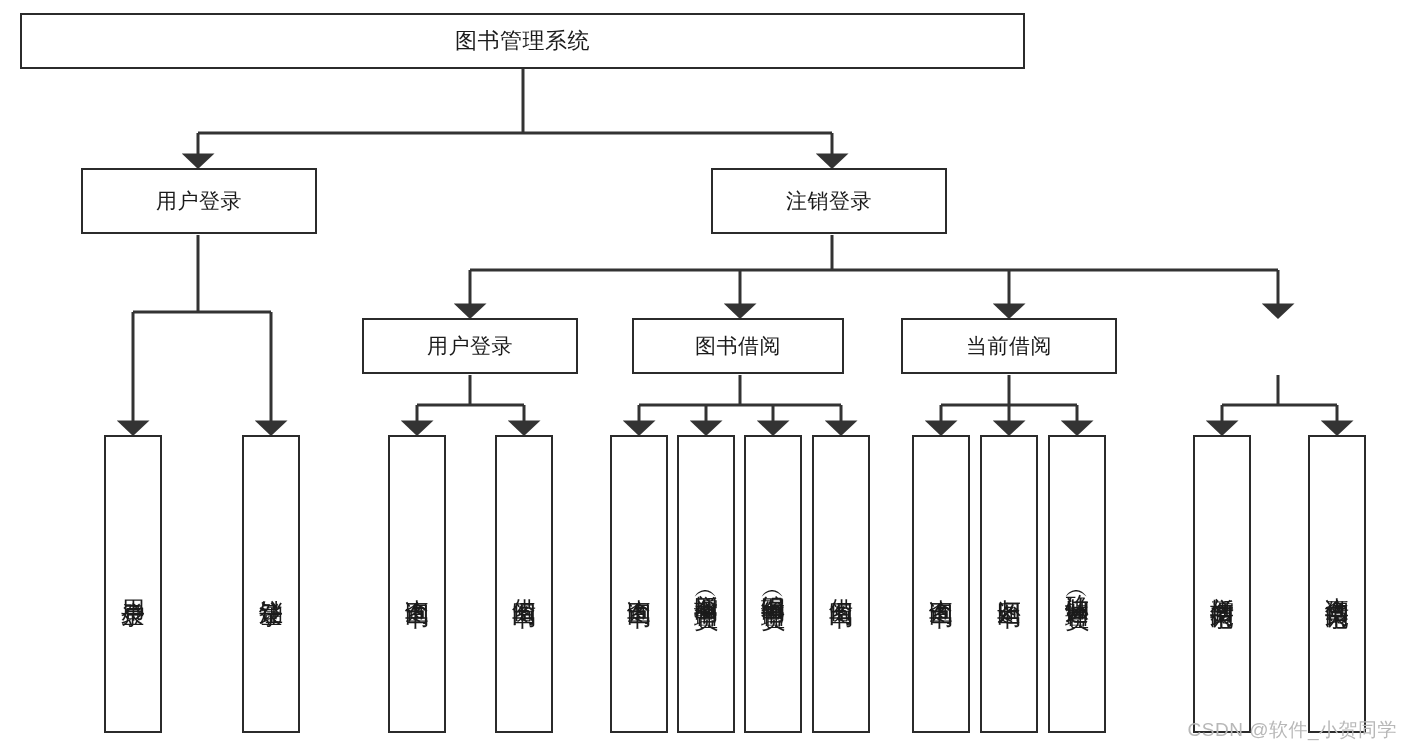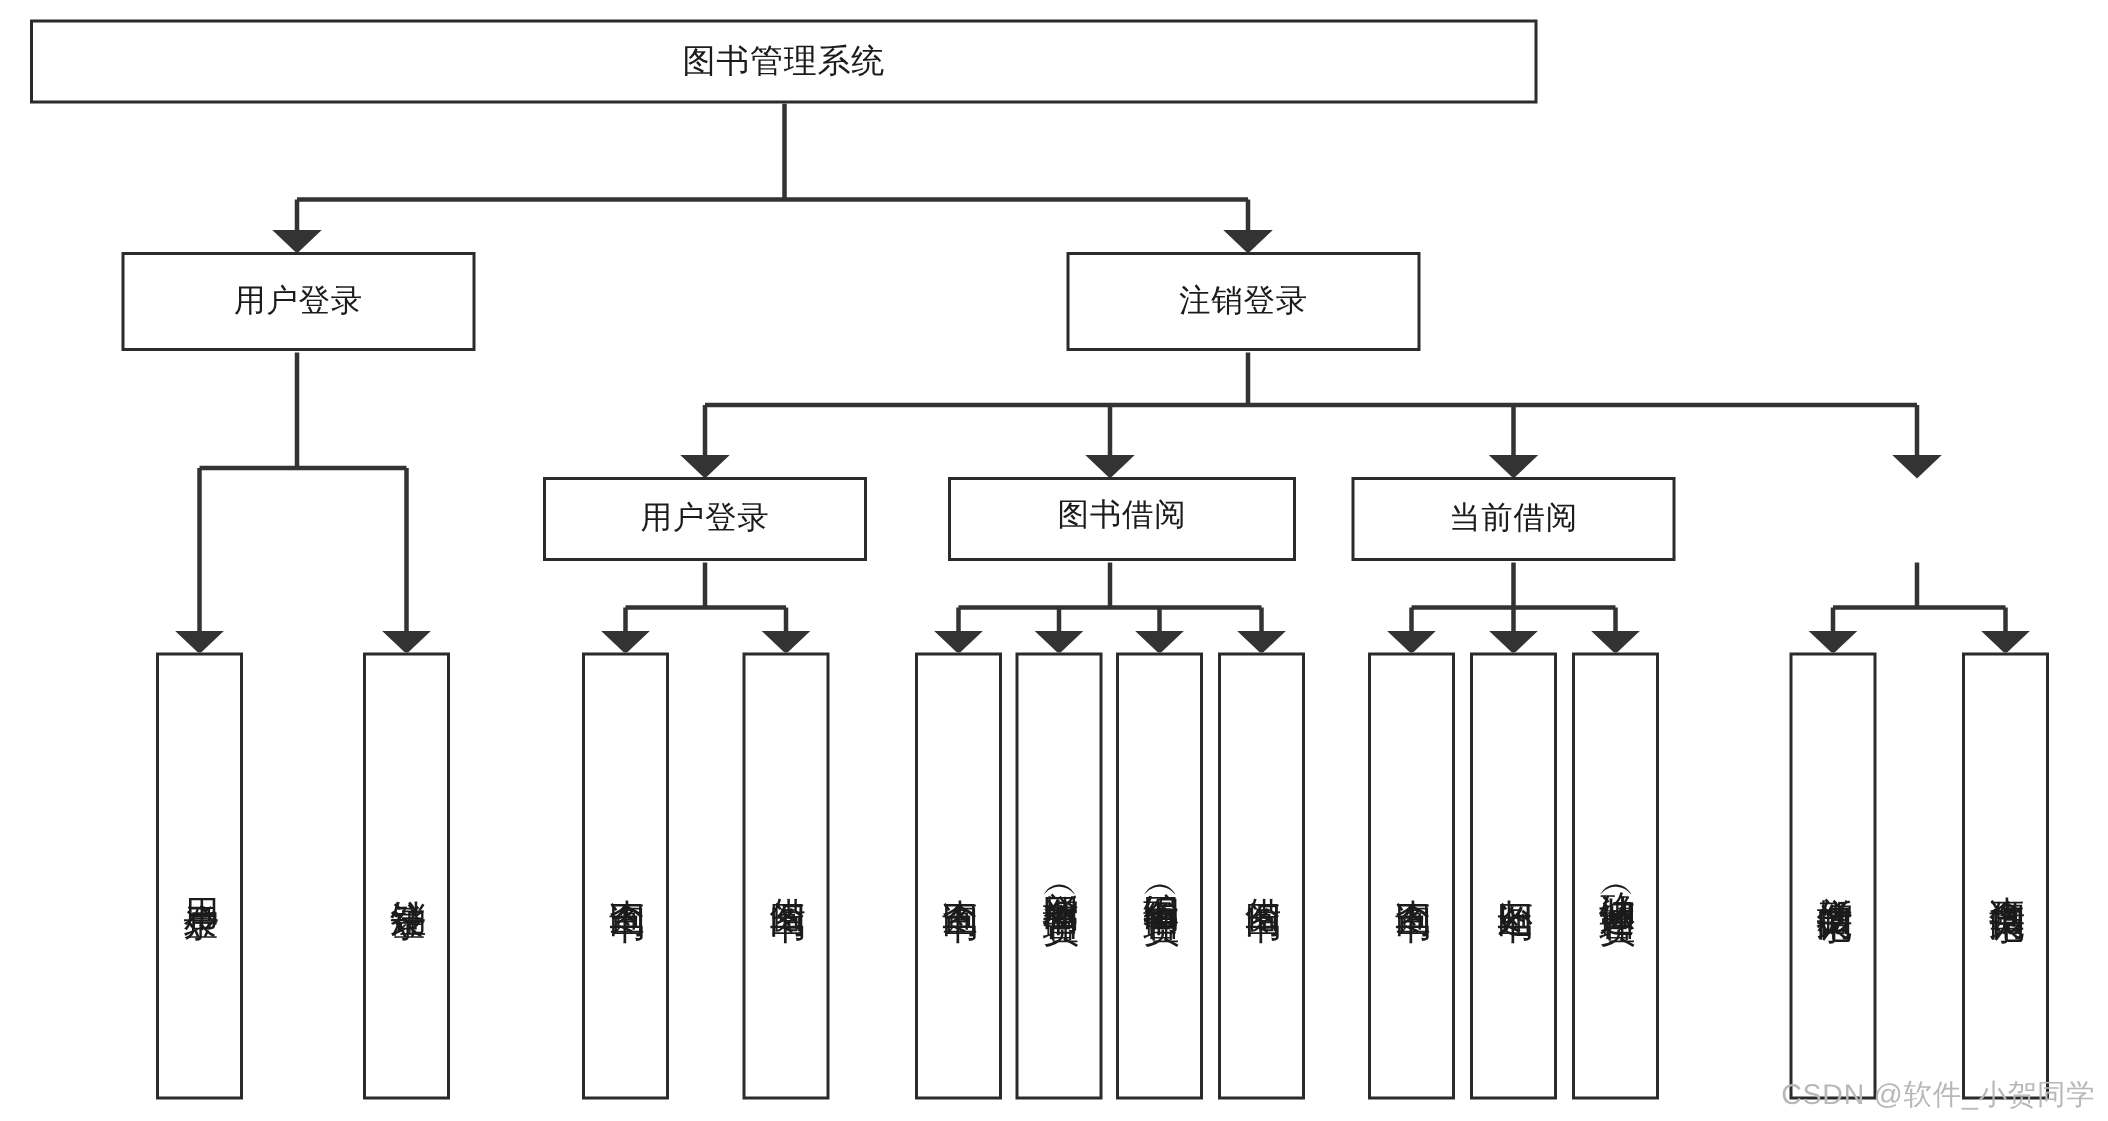--- a/index.html
+++ b/index.html
@@ -140,21 +140,21 @@
   <div class="node horizontal" style="left:81px; top:168px; width:236px; height:66px;">
     <span class="label">用户登录</span>
   </div>
   <div class="node horizontal" style="left:711px; top:168px; width:236px; height:66px;">
     <span class="label">注销登录</span>
   </div>
 
   <div class="node horizontal" style="left:362px; top:318px; width:216px; height:56px;">
     <span class="label">用户登录</span>
   </div>
-  <div class="node horizontal" style="left:632px; top:318px; width:232px; height:56px;font-family:Liberation Mono, monospace;">
+  <div class="node horizontal" style="left:632px; top:318px; width:212px; height:56px;">
     <span class="label">图书借阅</span>
   </div>
   <div class="node horizontal" style="left:901px; top:318px; width:216px; height:56px;">
     <span class="label">当前借阅</span>
   </div>
 
   <div class="node vertical" style="left:104px; top:435px; width:58px; height:298px;">
     <span class="label">用户登录</span>
   </div>
   <div class="node vertical" style="left:242px; top:435px; width:58px; height:298px;">

